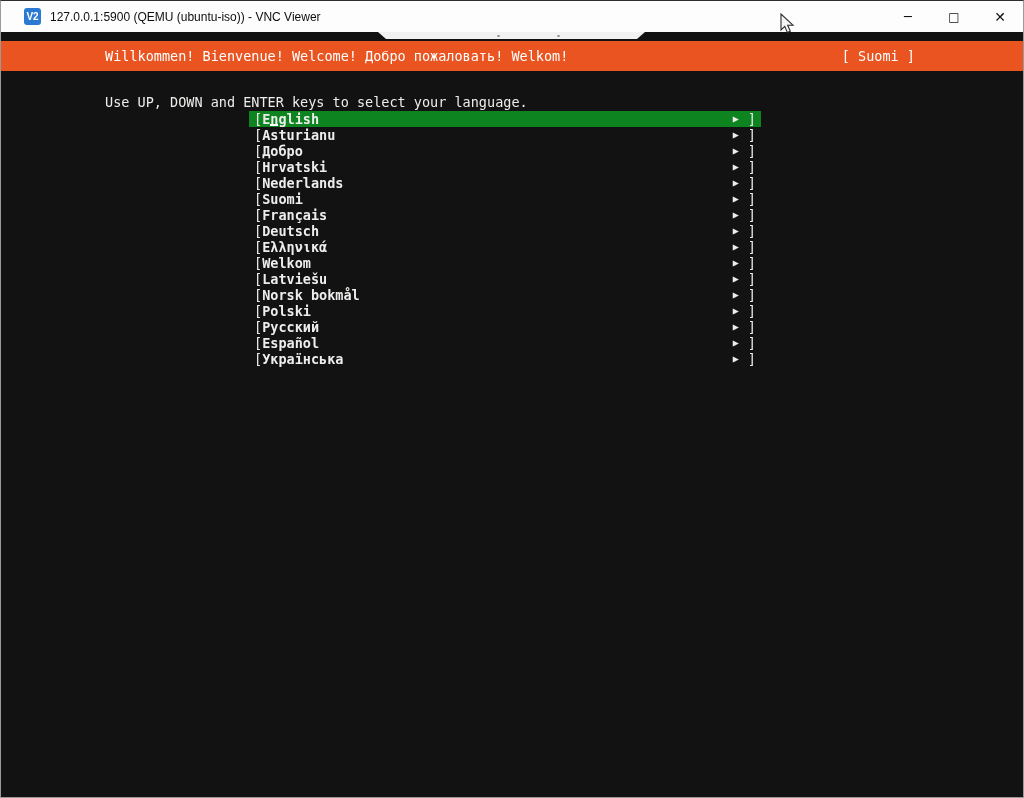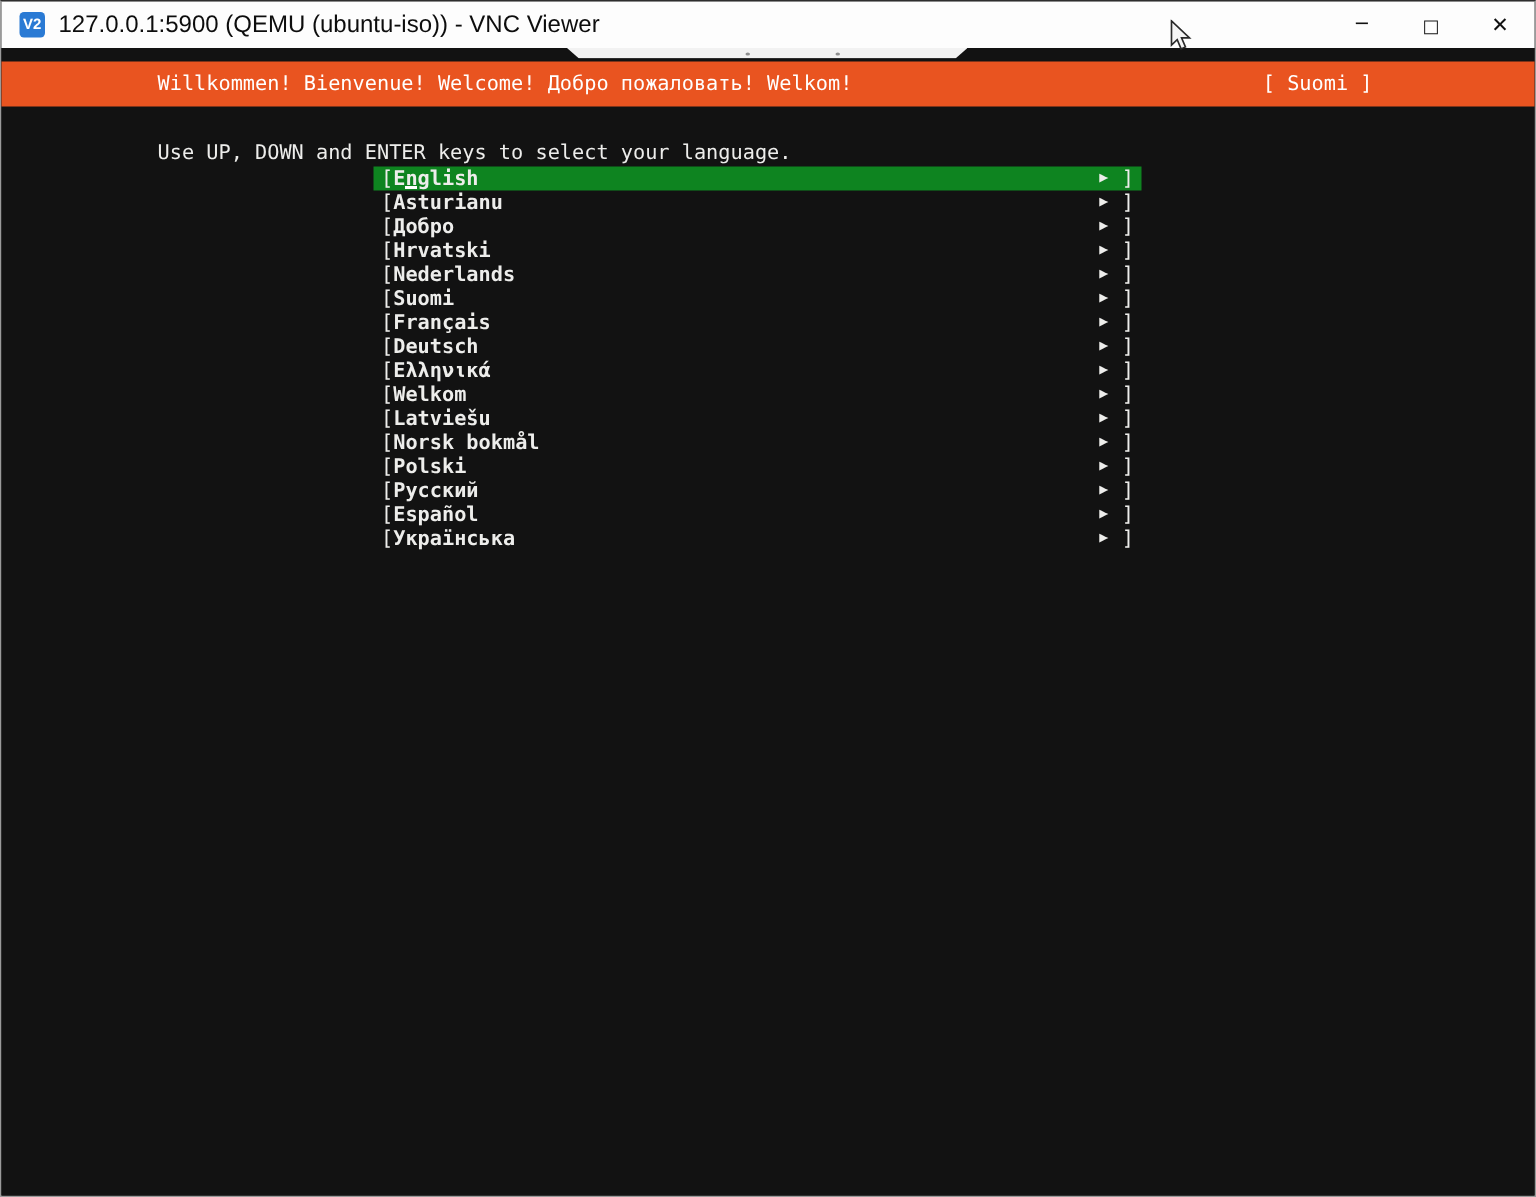--- a/index.html
+++ b/index.html
@@ -15,27 +15,27 @@
   }
 
   
   .titlebar {
     height: 31px; background: #fdfdfd;
     display: flex; align-items: center;
     font-family: "Liberation Sans", sans-serif;
     flex: 0 0 auto;
   }
   .app-icon {
-    width: 17px; height: 17px; margin-left: 12px;
+    width: 17px; height: 17px; margin-left: 23px;
     background: #2a7ad4; border-radius: 3px;
     color: #fff; font-weight: bold; font-size: 10px;
     display: flex; align-items: center; justify-content: center;
     font-family: "Liberation Sans", sans-serif;
   }
-  .title-text { margin-left: 9px; font-size: 16px; color: #0d0d0d; white-space: nowrap; }
+  .title-text { margin-left: 9px; font-size: 12px; color: #0d0d0d; white-space: nowrap; }
   .controls { margin-left: auto; display: flex; height: 100%; }
   .ctrl-btn {
     width: 46px; height: 100%;
     display: flex; align-items: center; justify-content: center;
     font-family: "DejaVu Sans", sans-serif;
     color: #111; background: transparent; border: none;
   }
   .ctrl-btn.min   { font-size: 13px; }
   .ctrl-btn.max   { font-size: 12px; }
   .ctrl-btn.close { font-size: 14px; }

